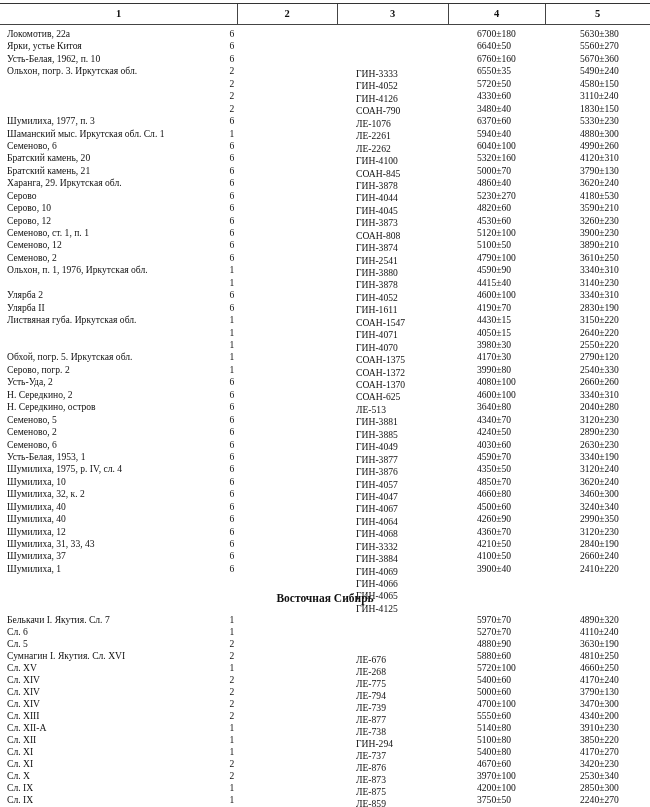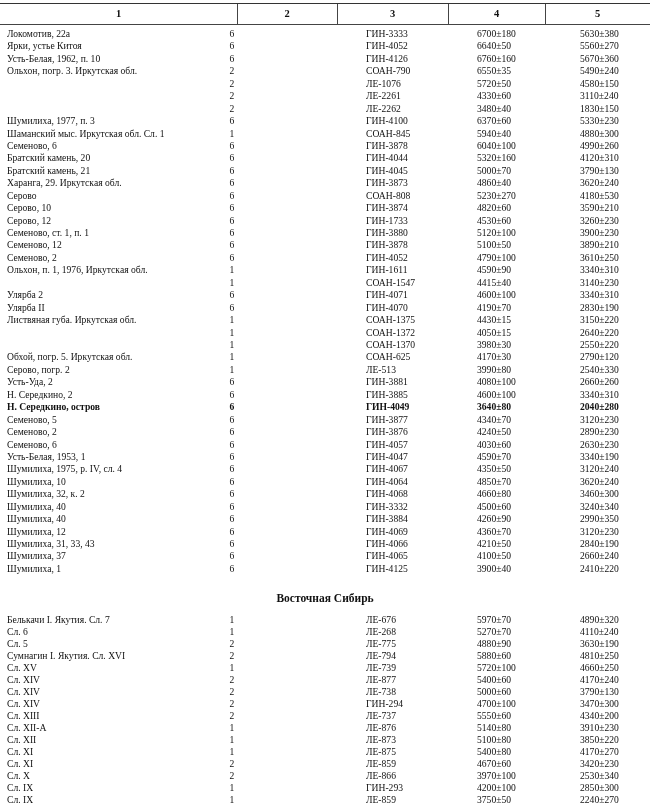--- a/index.html
+++ b/index.html
@@ -7,21 +7,21 @@
          font-family:"Liberation Serif", "DejaVu Serif", serif; color:#111; }
   .hdr { position:absolute; left:0; top:3px; width:650px; height:22px;
          border-top:1.5px solid #333; border-bottom:1.5px solid #444; box-sizing:border-box; }
   .hcell { position:absolute; top:0; height:100%; font-size:10.5px; line-height:20px;
            text-align:center; font-weight:bold; }
   .hsep { position:absolute; top:0; height:100%; border-left:1px solid #444; }
   .rows { position:absolute; left:0; width:650px; }
   .row { position:absolute; left:0; width:650px; height:12px; font-size:9.6px; line-height:12px; white-space:nowrap; }
   .c1 { position:absolute; left:7px; }
   .c2 { position:absolute; left:228px; width:8px; text-align:center; }
-  .c3 { position:absolute; left:366px; }
+  .c3 { position:absolute; left:356px;margin-top:40px; }
   .c4 { position:absolute; left:477px; }
   .c5 { position:absolute; left:580px; }
   .section { position:absolute; left:0; width:650px; top:592px; text-align:center;
              font-size:11.5px; font-weight:bold; }
 </style>
 </head>
 <body>
 
 <div class="hdr">
   <div class="hcell" style="left:0;width:237px">1</div>
@@ -137,21 +137,21 @@
     <div class="row" style="top: 202.16px;">
       <span class="c1">Серово, 10</span>
       <span class="c2">6</span>
       <span class="c3">ГИН-3874</span>
       <span class="c4">4820±60</span>
       <span class="c5">3590±210</span>
     </div>
     <div class="row" style="top: 214.6px;">
       <span class="c1">Серово, 12</span>
       <span class="c2">6</span>
-      <span class="c3">ГИН-1733</span>
+      <span class="c3">ГИН-2541</span>
       <span class="c4">4530±60</span>
       <span class="c5">3260±230</span>
     </div>
     <div class="row" style="top: 227.04px;">
       <span class="c1">Семеново, ст. 1, п. 1</span>
       <span class="c2">6</span>
       <span class="c3">ГИН-3880</span>
       <span class="c4">5120±100</span>
       <span class="c5">3900±230</span>
     </div>
@@ -239,21 +239,21 @@
       <span class="c4">4080±100</span>
       <span class="c5">2660±260</span>
     </div>
     <div class="row" style="top: 388.76px;">
       <span class="c1">Н. Середкино, 2</span>
       <span class="c2">6</span>
       <span class="c3">ГИН-3885</span>
       <span class="c4">4600±100</span>
       <span class="c5">3340±310</span>
     </div>
-    <div class="row" style="top: 401.2px; font-weight: bold;">
+    <div class="row" style="top: 401.2px;">
       <span class="c1">Н. Середкино, остров</span>
       <span class="c2">6</span>
       <span class="c3">ГИН-4049</span>
       <span class="c4">3640±80</span>
       <span class="c5">2040±280</span>
     </div>
     <div class="row" style="top: 413.64px;">
       <span class="c1">Семеново, 5</span>
       <span class="c2">6</span>
       <span class="c3">ГИН-3877</span>

